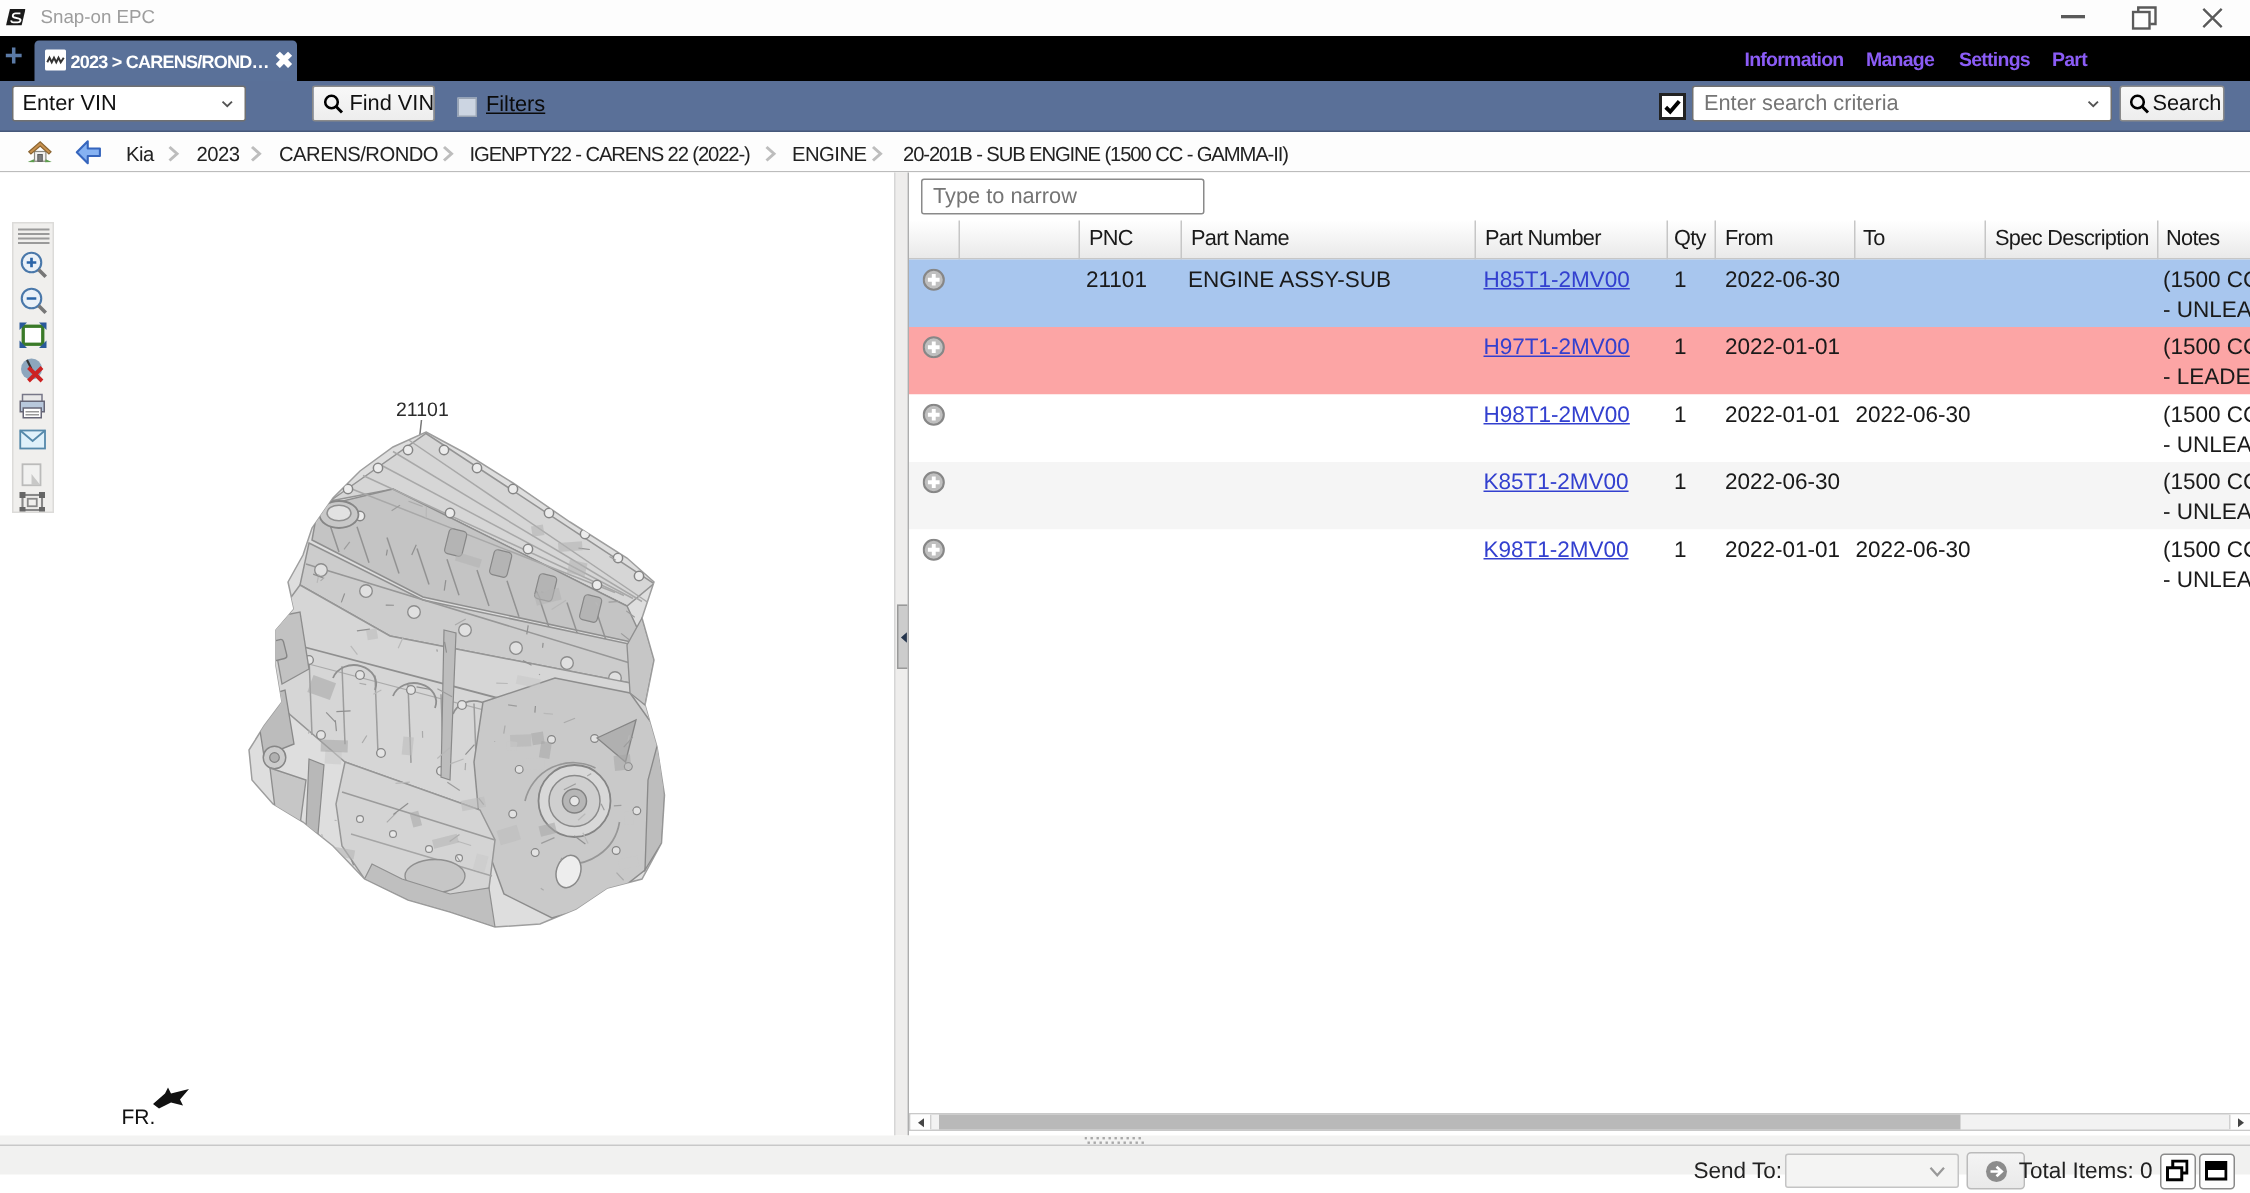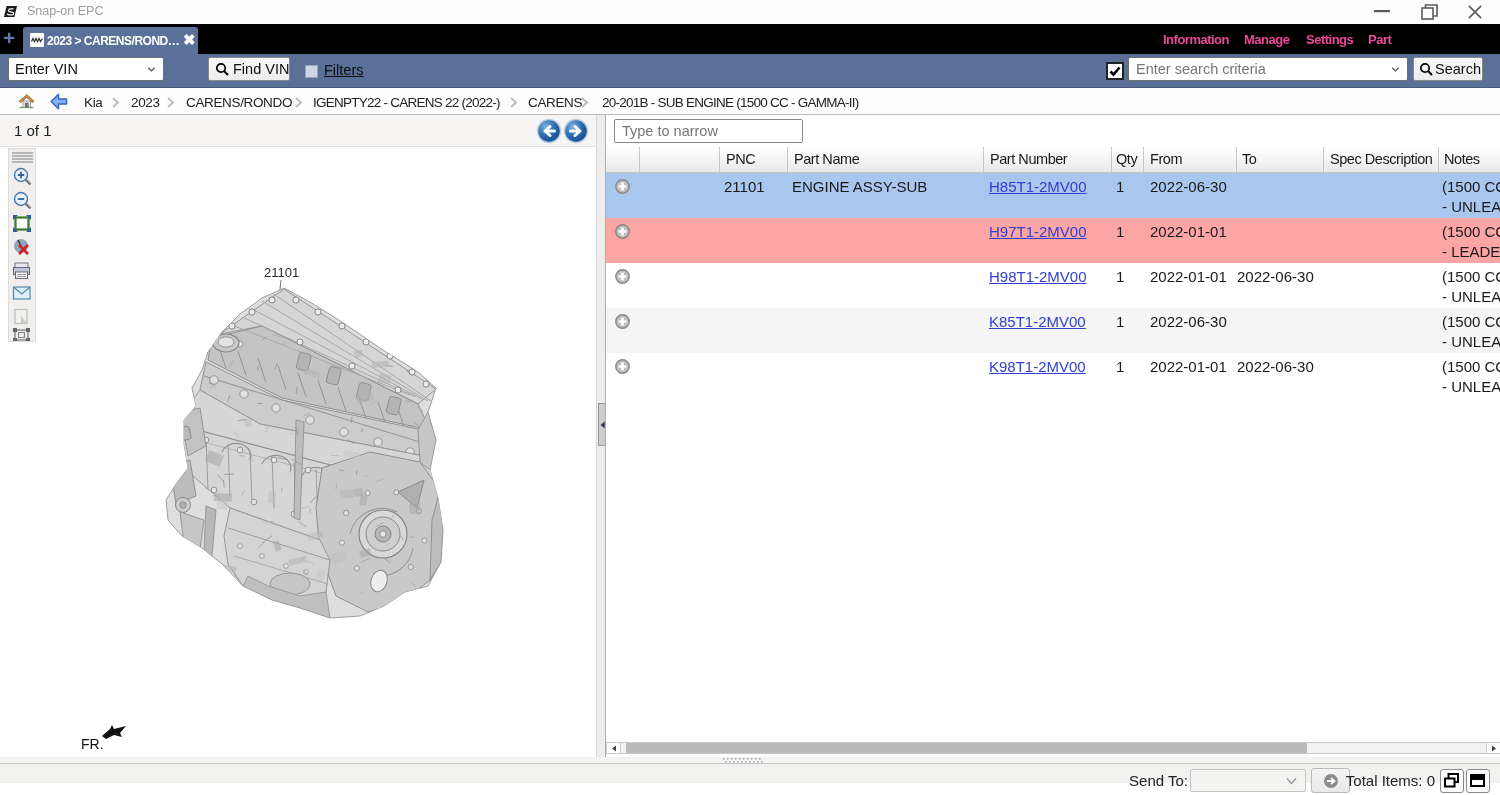--- a/index.html
+++ b/index.html
@@ -12,21 +12,21 @@
   #titlebar { left:0; top:0; width:1500px; height:24px; background:#fdfdfd; }
   #titletext { left:27px; top:4px; font-size:12.5px; color:#9d9d9d; }
 
   
   #tabbar { left:0; top:24px; width:1500px; height:30px; background:#000; }
   #plusicon { left:3px; top:7px; width:14px; height:14px; color:#5b7aa6; font-size:21px; font-weight:bold; line-height:14px; }
   #tab { left:23px; top:3px; width:175px; height:27px; background:#5a7199; border-radius:3px 3px 0 0; }
   #tabicon { left:7px; top:6px; width:14px; height:14px; background:#fff; border-radius:1px; }
   #tabtext { left:24px; top:7px; font-size:12px; font-weight:bold; color:#fff; white-space:nowrap; letter-spacing:-0.5px; }
   #tabclose { left:160px; top:4px; font-size:15px; font-weight:bold; color:#fff; }
-  .menuitem { top:8px; color:#ec4899; font-size:13px; font-weight:bold; letter-spacing:-0.5px; }
+  .menuitem { top:8px; color:#8b5cf6; font-size:13px; font-weight:bold; letter-spacing:-0.5px; }
 
   
   #toolbar { left:0; top:54px; width:1500px; height:34px; background:#5a7098; border-bottom:1px solid #46587a; }
   .combo { background:#fff; border:1px solid #707070; border-radius:2px; }
   .combo .chev { position:absolute; right:7px; top:50%; margin-top:-4px; width:9px; height:9px; }
   .btn { background:linear-gradient(#f8f8f8,#ededed); border:1px solid #8a8a8a; border-radius:2px;
          font-size:14.5px; color:#111; }
   .btn span, .combo span, .crumb, .cell, .cell2, .hlabel { white-space:nowrap; }
 
   
@@ -147,44 +147,28 @@
         <path d="M2 1 L7 5.5 L2 10" fill="none" stroke="#bdbdbd" stroke-width="2"></path>
       </svg>
     <span class="abs crumb" style="left:186px;">CARENS/RONDO</span>
     <svg class="abs crumbsep" style="left:294px;" width="9" height="11" viewBox="0 0 9 11">
         <path d="M2 1 L7 5.5 L2 10" fill="none" stroke="#bdbdbd" stroke-width="2"></path>
       </svg>
     <span class="abs crumb" style="left:313px; letter-spacing:-0.75px;">IGENPTY22 - CARENS 22 (2022-)</span>
     <svg class="abs crumbsep" style="left:509px;" width="9" height="11" viewBox="0 0 9 11">
         <path d="M2 1 L7 5.5 L2 10" fill="none" stroke="#bdbdbd" stroke-width="2"></path>
       </svg>
-    <span class="abs crumb" style="left:528px;">CARENS</span>
+    <span class="abs crumb" style="left:528px;">ENGINE</span>
     <svg class="abs crumbsep" style="left:580px;" width="9" height="11" viewBox="0 0 9 11">
         <path d="M2 1 L7 5.5 L2 10" fill="none" stroke="#bdbdbd" stroke-width="2"></path>
       </svg>
     <span class="abs crumb" style="left:602px; letter-spacing:-0.75px;">20-201B - SUB ENGINE (1500 CC - GAMMA-II)</span>
   </div>
   <div class="abs" id="content">
     <div class="abs" id="leftpane">
-      <div class="abs" id="pagingbar">
-        <div class="abs" style="left:14px; top:7px; font-size:15px; color:#222;">1 of 1</div>
-        <svg class="abs" style="left:536px; top:3px;" width="54" height="26" viewBox="0 0 54 26">
-          <defs>
-            <radialGradient id="bg1" cx="0.35" cy="0.3" r="0.9">
-              <stop offset="0" stop-color="#7db3e0"></stop>
-                <stop offset="0.45" stop-color="#2a6cb0"></stop>
-                <stop offset="1" stop-color="#0d3f7a"></stop>
-            </radialGradient>
-          </defs>
-          <circle cx="13" cy="13" r="11.5" fill="url(#bg1)" stroke="#b9cfe4" stroke-width="1.5"></circle>
-          <path d="M18.5 13 L10.5 13 M14 8.5 L9 13 L14 17.5" fill="none" stroke="#fff" stroke-width="3" stroke-linecap="round" stroke-linejoin="round"></path>
-          <circle cx="40" cy="13" r="11.5" fill="url(#bg1)" stroke="#b9cfe4" stroke-width="1.5"></circle>
-          <path d="M34.5 13 L42.5 13 M39 8.5 L44 13 L39 17.5" fill="none" stroke="#fff" stroke-width="3" stroke-linecap="round" stroke-linejoin="round"></path>
-        </svg>
-      </div>
       <div class="abs" id="palette" style="left:8px; top:33px; width:28px; height:194px; background:#f0efed; border:1px solid #dcdbd9;">
         <svg class="abs" style="left:2px; top:2px;" width="23" height="190" viewBox="0 0 23 190">
           <g stroke="#9a9a9a" stroke-width="1.3">
               <line x1="1" y1="2" x2="22" y2="2"></line>
               <line x1="1" y1="5" x2="22" y2="5"></line>
               <line x1="1" y1="8" x2="22" y2="8"></line>
               <line x1="1" y1="11" x2="22" y2="11"></line>
             </g>
           <g transform="translate(2,16)">
             <circle cx="8" cy="8" r="6.5" fill="#eaf1f8" stroke="#4a78aa" stroke-width="1.4"></circle>

